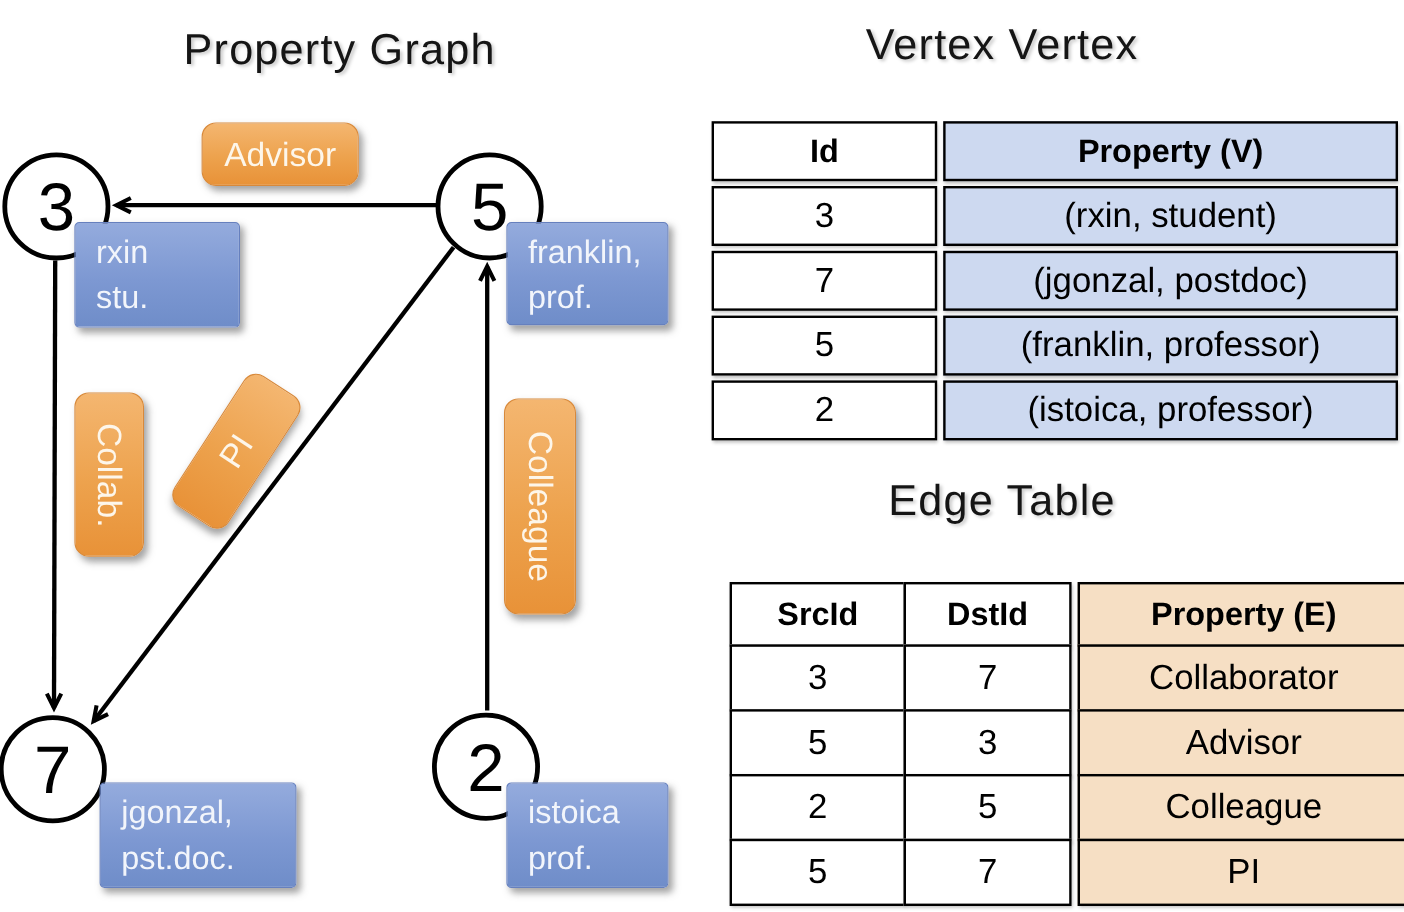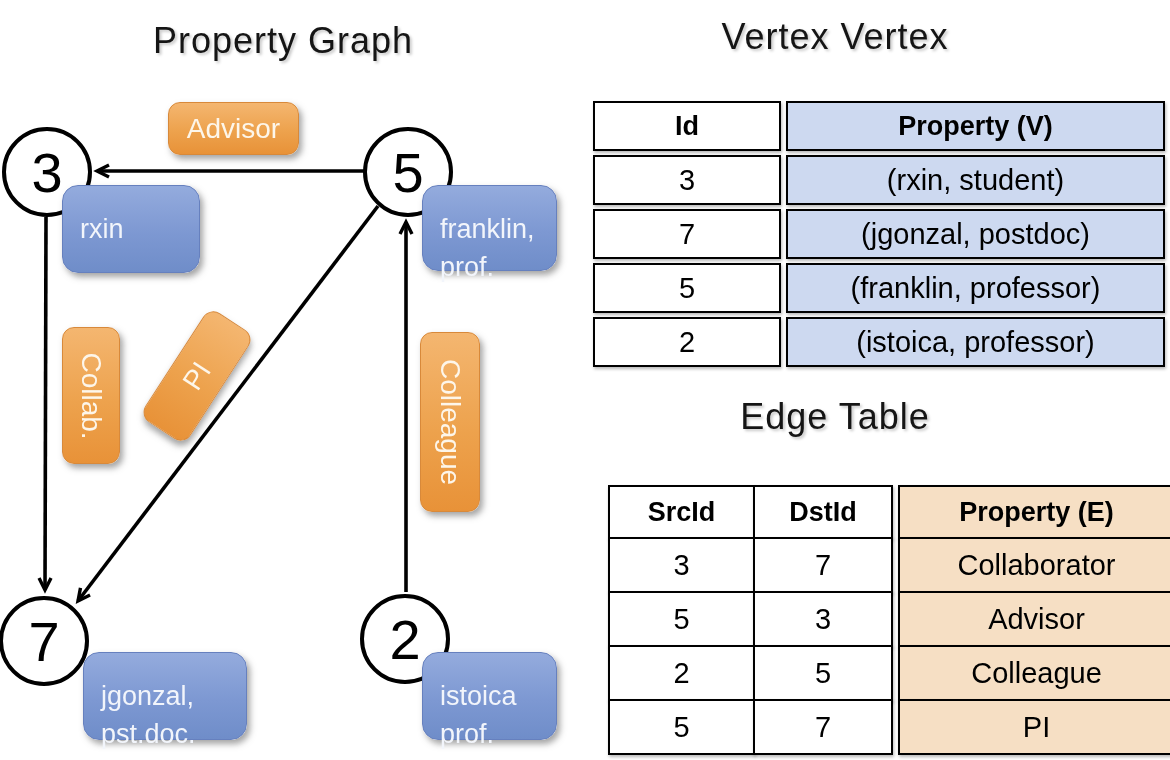--- a/index.html
+++ b/index.html
@@ -14,26 +14,26 @@
         background:#fff;box-sizing:border-box;display:flex;align-items:center;justify-content:center;
         font-size:56px;z-index:2;}
   .vlabel,.hlabel{position:absolute;z-index:3;border-radius:12px;
         background:linear-gradient(180deg,#f4b670 0%,#eda24d 55%,#e89238 100%);
         border:1px solid #d8893a;color:#fdf6ea;
         box-shadow:3px 4px 6px rgba(90,90,90,0.55);
         display:flex;align-items:center;justify-content:center;font-size:28px;}
   .vlabel .txt{white-space:nowrap;transform:rotate(90deg);}
   .hlabel .txt{white-space:nowrap;}
   .pi .txt{transform:rotate(-90deg);}
-  .propbox{position:absolute;z-index:4;border-radius:16px;box-sizing:border-box;
+  .propbox{position:absolute;z-index:4;border-radius:4px;box-sizing:border-box;
         background:linear-gradient(180deg,#94abdd 0%,#7d98d2 50%,#708cc8 50%,#6f8dc9 100%);
         background:linear-gradient(180deg,#94abdd 0%,#7d98d2 55%,#6f8dc9 100%);
         border:1px solid #6680be;color:#f2f5fb;
         box-shadow:3px 4px 6px rgba(90,90,90,0.55);
-        font-size:27px;line-height:38px;padding:24px 0 0 17px;}
+        font-size:27px;line-height:38px;padding:5px 0 0 17px;}
   
   .cell{border:2px solid #000;display:flex;align-items:center;justify-content:center;
         background:#fff;font-size:29px;box-shadow:1px 2px 3px rgba(0,0,0,0.28);
         box-sizing:border-box;}
   .hdr{font-weight:bold;font-size:27px;}
   .vfill{background:#cdd9f0;}
   .efill{background:#f6dfc4;}
   .vtable{position:absolute;left:593px;top:101px;display:grid;
           grid-template-columns:188px 379px;column-gap:5px;
           grid-auto-rows:50px;row-gap:4px;z-index:2;}
@@ -84,20 +84,21 @@
 </div>
 <div class="vlabel pi" style="left:170px;top:311px;width:52px;height:128px;transform:rotate(33deg);">
   <span class="txt">PI</span>
 </div>
 <div class="vlabel" style="left:420px;top:332px;width:58px;height:178px;">
   <span class="txt">Colleague</span>
 </div>
 
 <div class="propbox" style="left:62px;top:185px;width:138px;height:88px;">
   <div>rxin</div>
+  <div>stu.</div>
 </div>
 <div class="propbox" style="left:422px;top:185px;width:135px;height:86px;">
   <div>franklin,</div>
   <div>prof.</div>
 </div>
 <div class="propbox" style="left:62px;top:652px;width:164px;height:88px;margin-left:21px;">
   <div>jgonzal,</div>
   <div>pst.doc.</div>
 </div>
 <div class="propbox" style="left:422px;top:652px;width:135px;height:88px;">

